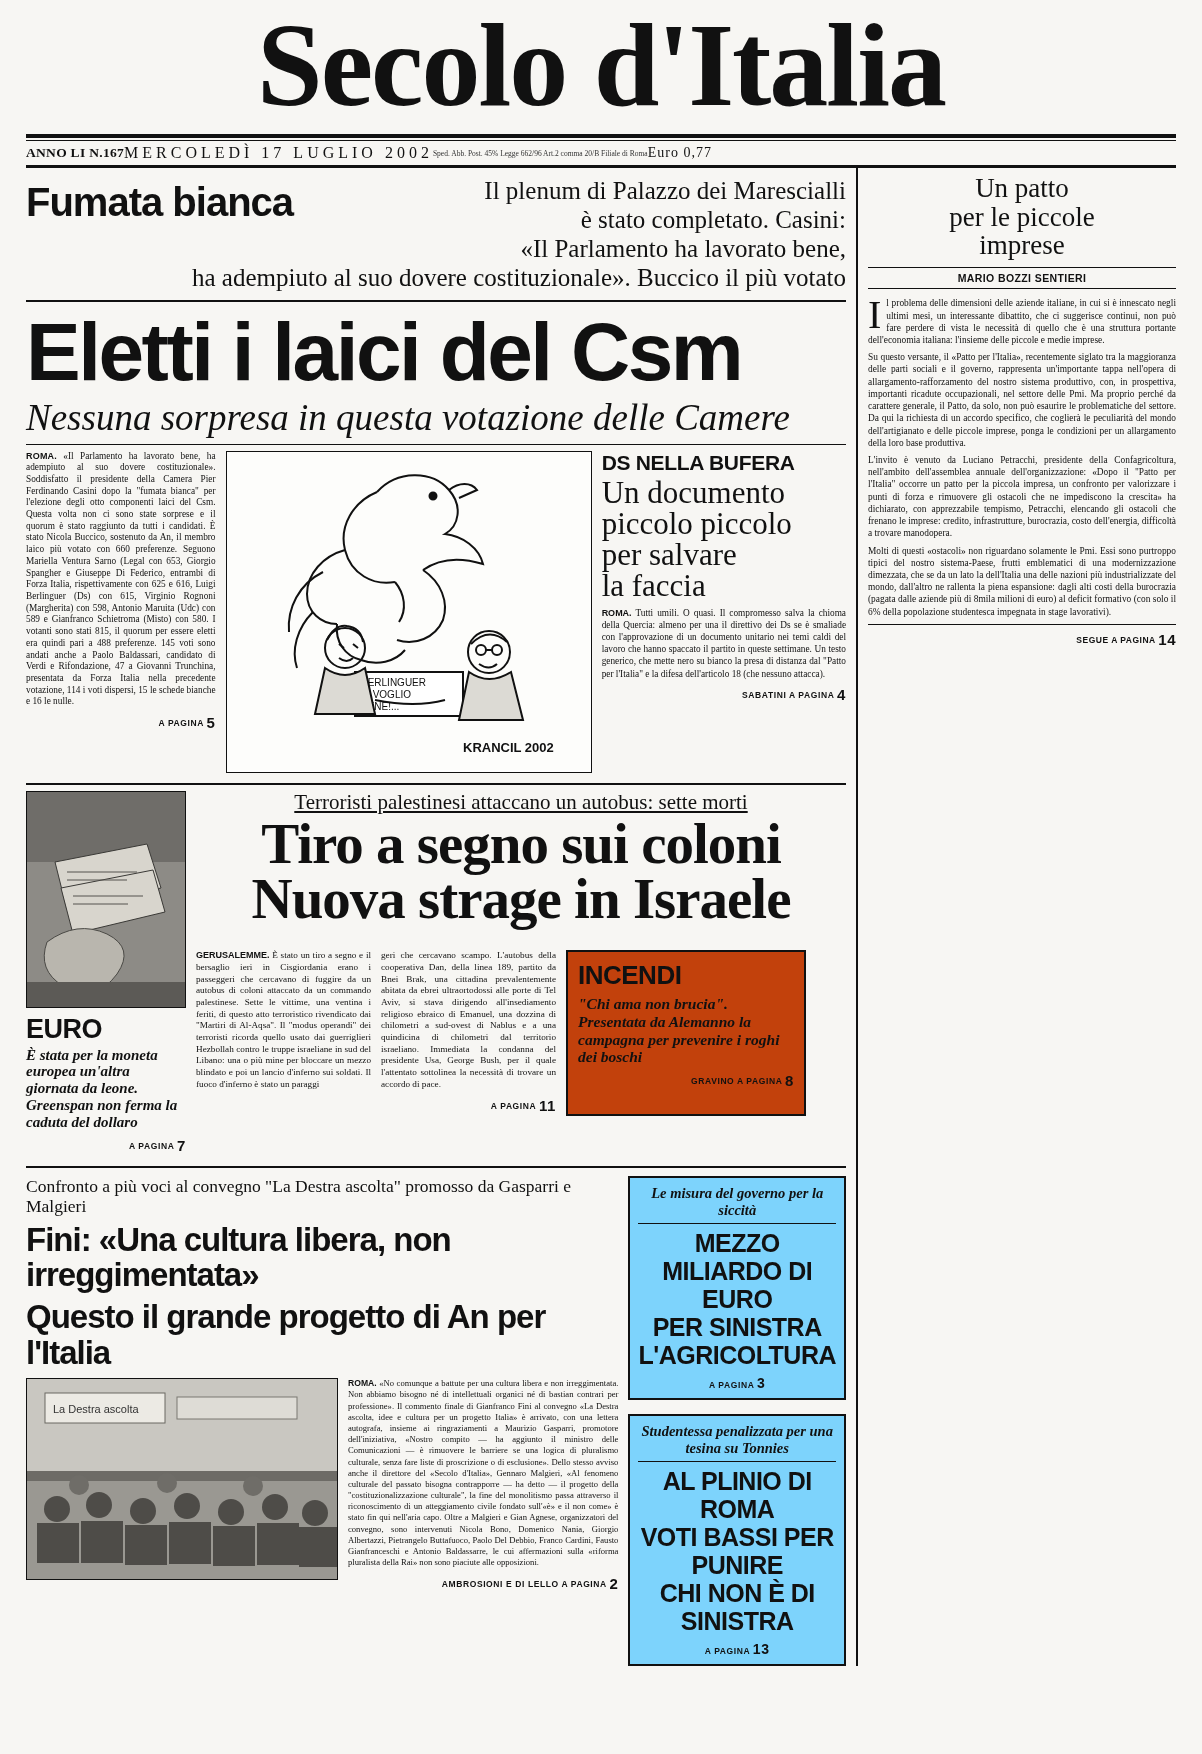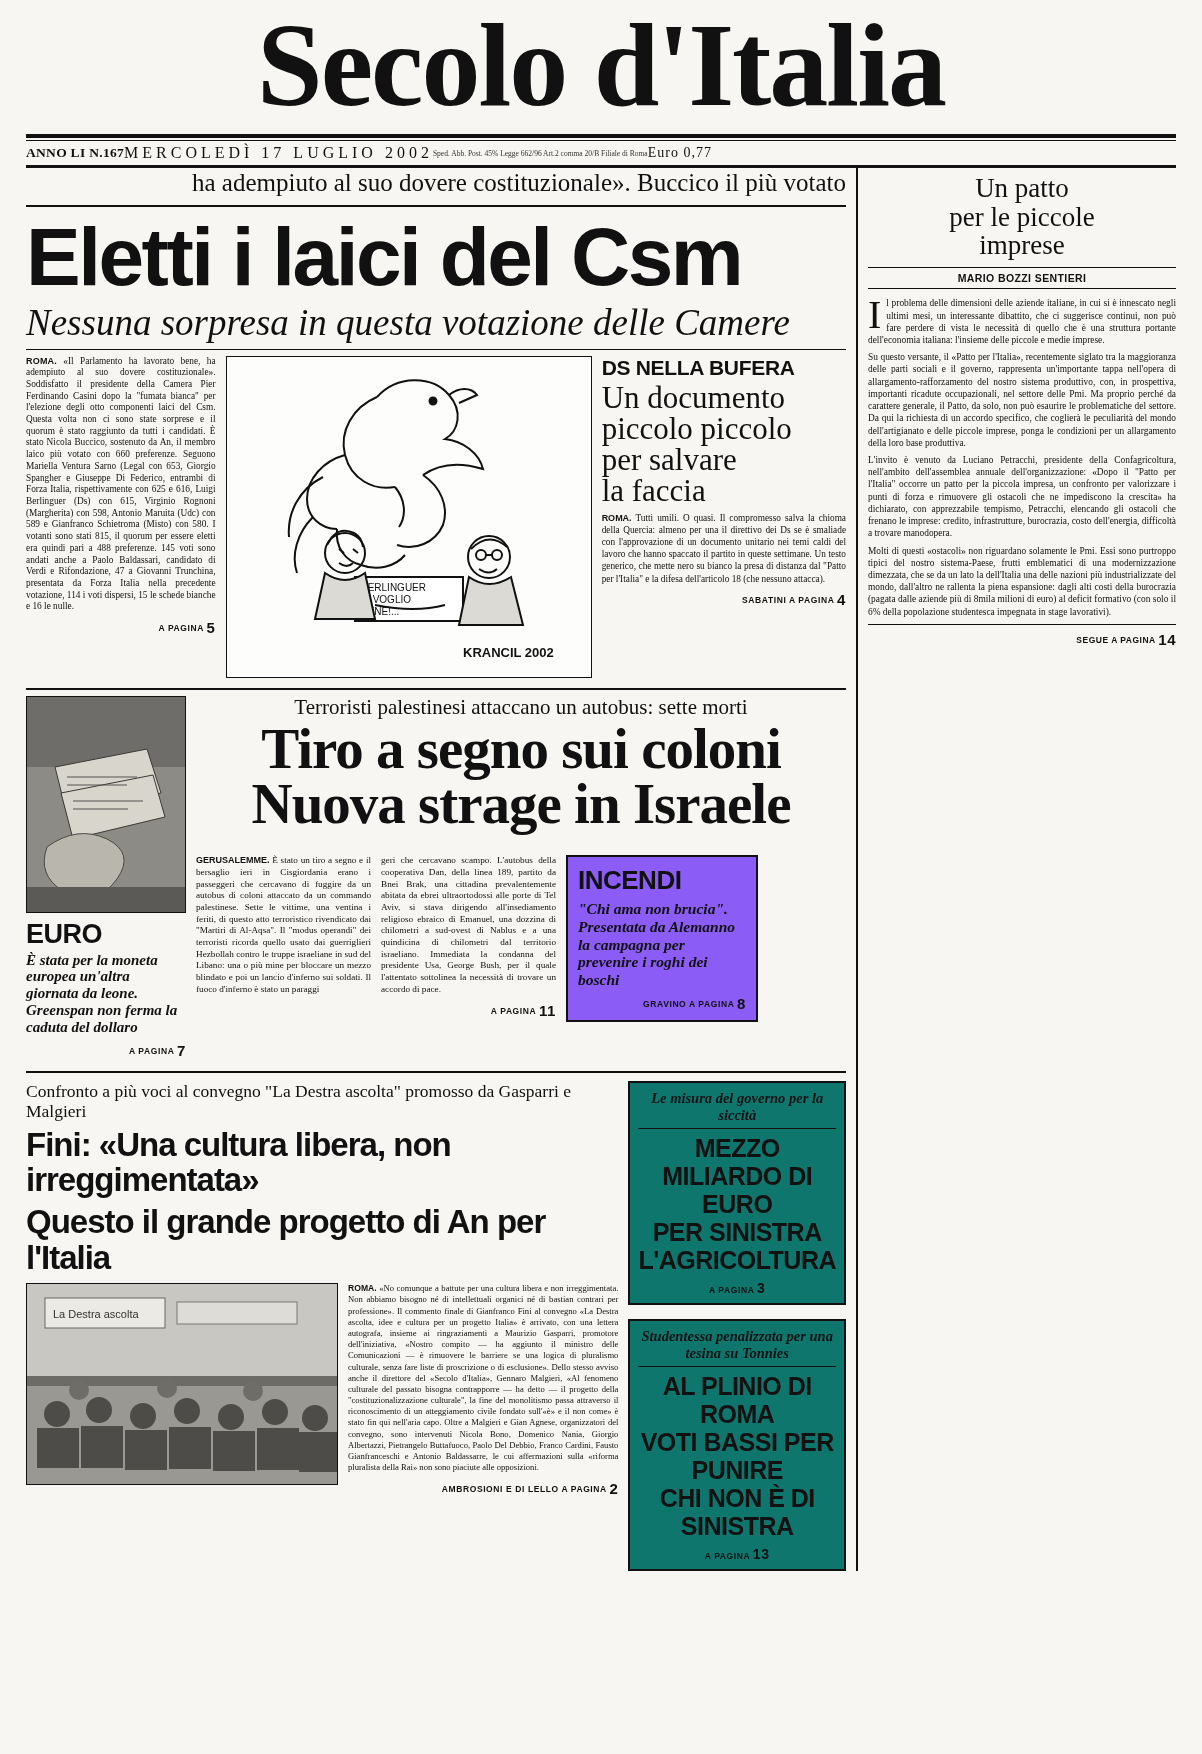--- a/index.html
+++ b/index.html
@@ -111,49 +111,49 @@
   .israel{display:flex;gap:10px;margin-top:6px;}
   .euro-box{width:160px;}
   .euro-photo{
     width:158px;height:215px;border:1px solid #111;overflow:hidden;background:#c9c7c2;position:relative;
   }
   .euro-title{
     font-family:"Liberation Sans",sans-serif;font-weight:700;font-size:27px;margin-top:6px;letter-spacing:-0.5px;
   }
   .euro-text{font-family:"Liberation Serif",serif;font-style:italic;font-weight:700;font-size:15px;line-height:1.12;margin-top:2px;}
   .israel-main{flex:1;}
-  .israel-over{font-size:21px;text-align:center;line-height:1.1;}
+  .israel-over{font-size:21px;text-align:center;line-height:1.1;text-decoration:underline;}
   .israel-head{
     font-family:"Liberation Serif",serif;font-weight:700;font-size:57px;line-height:0.97;text-align:center;letter-spacing:-1px;margin-top:2px;
   }
   .israel-cols{display:flex;gap:10px;margin-top:24px;}
   .israel-cols .c{width:175px;font-size:9.2px;line-height:1.27;text-align:justify;}
   .israel-cols .c .lead{font-family:"Liberation Sans",sans-serif;font-weight:700;font-size:9px;}
   .incendi{
-    width:192px;border:2px solid #111;padding:8px 10px;box-sizing:border-box;background:#8b5cf6;
+    width:240px;border:2px solid #111;padding:8px 10px;box-sizing:border-box;background:#c2410c;
   }
   .incendi h3{font-family:"Liberation Sans",sans-serif;font-weight:700;font-size:26px;margin:0 0 4px 0;letter-spacing:-0.5px;}
   .incendi p{font-family:"Liberation Serif",serif;font-style:italic;font-weight:700;font-size:15.5px;line-height:1.14;margin:0;}
 
   
   .fini-wrap{display:flex;gap:10px;margin-top:12px;border-top:2px solid #111;padding-top:8px;}
   .fini-left{width:660px;}
   .fini-over{font-size:17.5px;line-height:1.15;}
   .fini-h1{
     font-family:"Liberation Sans",sans-serif;font-weight:700;font-size:33px;line-height:1.08;letter-spacing:-1px;margin-top:6px;
   }
   .fini-body{display:flex;gap:10px;margin-top:8px;}
   .fini-photo{
     width:310px;height:200px;border:1px solid #111;background:#b9b7b2;overflow:hidden;position:relative;
   }
   .fini-text{flex:1;font-size:8.6px;line-height:1.3;text-align:justify;}
   .fini-text .lead{font-family:"Liberation Sans",sans-serif;font-weight:700;font-size:8.6px;}
 
   .fini-right{flex:1;}
-  .promo{border:2px solid #111;padding:7px 8px;box-sizing:border-box;text-align:center;background:#0f766e;}
+  .promo{border:2px solid #111;padding:7px 8px;box-sizing:border-box;text-align:center;background:#7dd3fc;}
   .promo .top{font-family:"Liberation Serif",serif;font-style:italic;font-weight:700;font-size:14.5px;border-bottom:1px solid #111;padding-bottom:4px;margin-bottom:5px;}
   .promo .big{font-family:"Liberation Sans",sans-serif;font-weight:700;font-size:25px;line-height:1.12;letter-spacing:-0.5px;}
   .promo .pg{font-family:"Liberation Sans",sans-serif;font-weight:700;font-size:8.5px;letter-spacing:0.6px;margin-top:6px;}
   .promo .pg .num{font-size:14px;}
   .promo2{margin-top:14px;}
 
   
   .rc-title{
     font-family:"Liberation Serif",serif;font-size:27px;line-height:1.05;text-align:center;font-weight:400;margin-top:6px;
   }
@@ -189,20 +189,28 @@
     <div class="date">MERCOLEDÌ 17 LUGLIO 2002</div>
     <div class="legal">Sped. Abb. Post. 45% Legge 662/96 Art.2 comma 20/B Filiale di Roma</div>
     <div class="price">Euro 0,77</div>
   </div>
   <div class="rule-after-info"></div>
 
   <div class="body-wrap">
 
     <div class="main-col">
 
+      <div class="teaser">
+        <div class="kicker">Fumata bianca</div>
+        <div style="flex:1">
+          <div class="summary">Il plenum di Palazzo dei Marescialli</div>
+          <div class="teaser-line2">è stato completato. Casini:</div>
+          <div class="teaser-line2">«Il Parlamento ha lavorato bene,</div>
+        </div>
+      </div>
       <div class="teaser-line2">ha adempiuto al suo dovere costituzionale». Buccico il più votato</div>
 
       <div class="rule-med"></div>
 
       <div class="headline">Eletti i laici del Csm</div>
       <div class="subhead">Nessuna sorpresa in questa votazione delle Camere</div>
       <div class="rule-thin2"></div>
 
       <div class="story-row">
 

